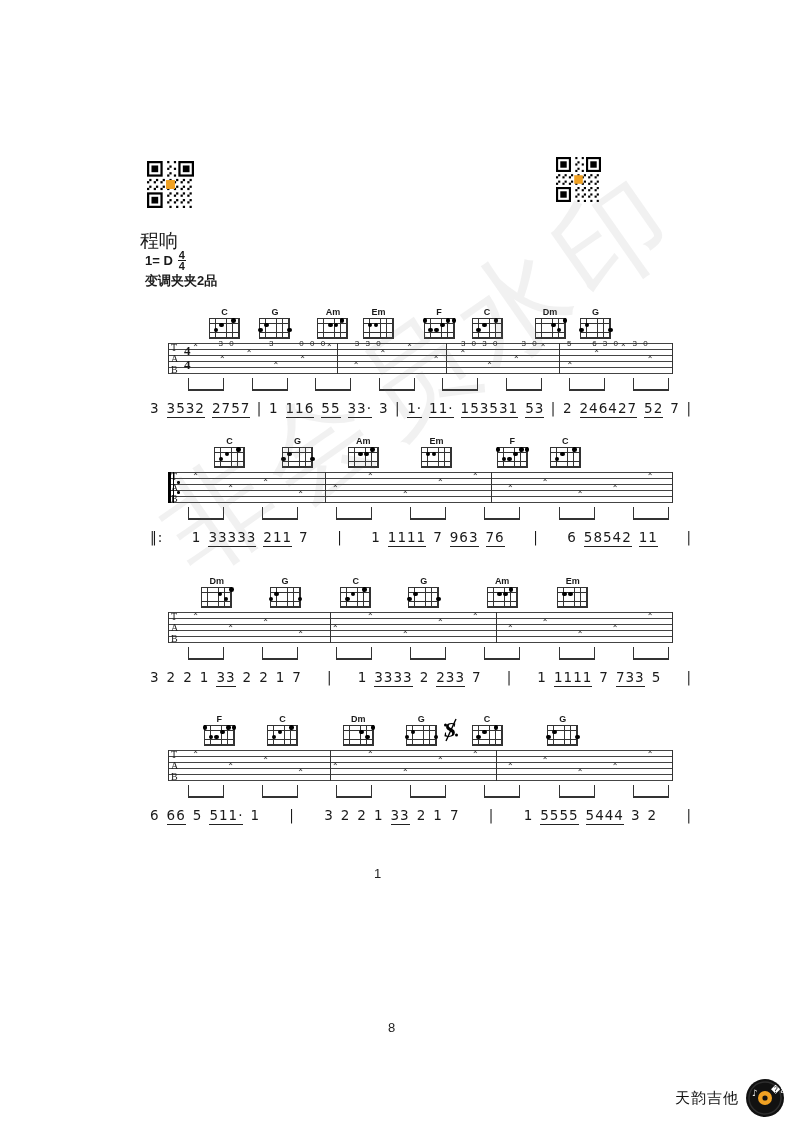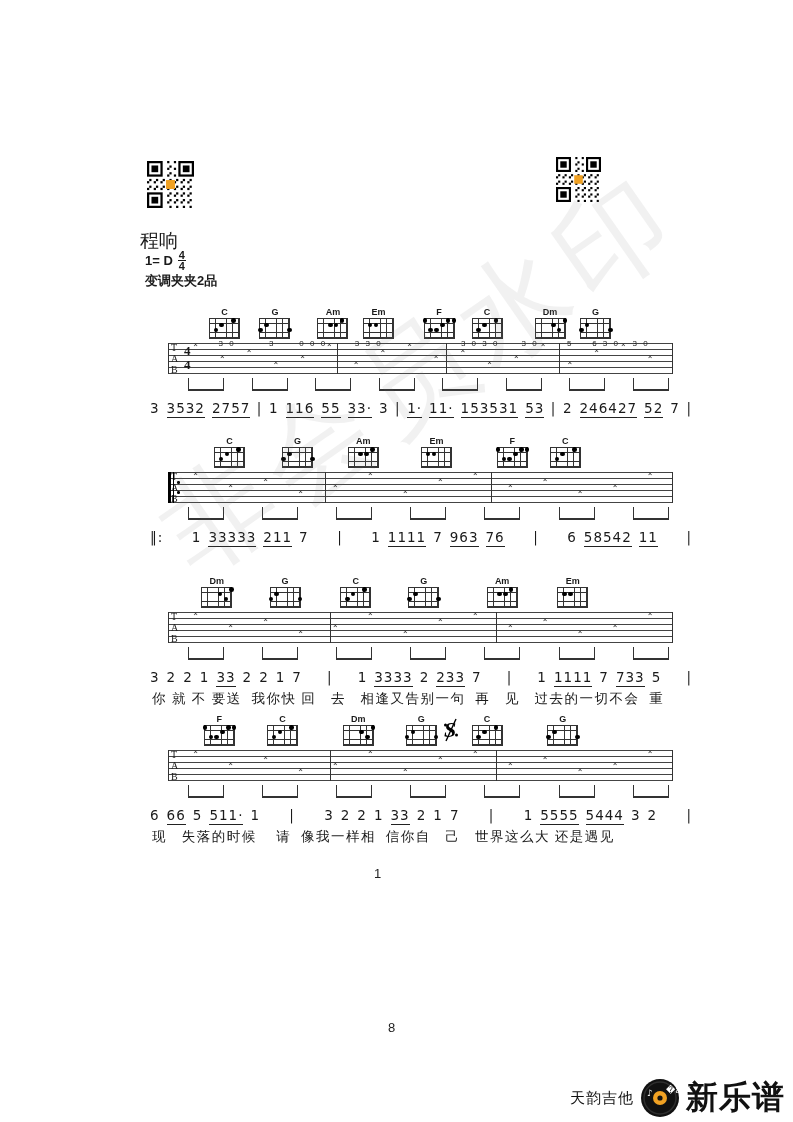--- a/index.html
+++ b/index.html
@@ -586,21 +586,20 @@
           <span class="bar">|</span>
           <span class="meas">
             <span class="">1</span>
             <span class="grp">1111</span>
             <span class="">7</span>
             <span class="grp">733</span>
             <span class="">5</span>
           </span>
           <span class="bar">|</span>
         </div>
-        <div class="lyrics" style="top: 113px; padding-left: 2px;">你 就 不 要送  我你快 回   去   相逢又告别一句  再   见   过去的一切不会  重</div>
       </div>
       <div class="system" style="top: 715px; height: 160px;">
         <div class="chordrow">
           <div class="chord" style="left: 7%;">
             <div class="cname">F</div>
             <div class="cgrid">
               <div class="dot" style="left: -1px; top: 0.1px;"></div>
               <div class="dot" style="left: 22.2px; top: 0.1px;"></div>
               <div class="dot" style="left: 28px; top: 0.1px;"></div>
               <div class="dot" style="left: 16.4px; top: 4.9px;"></div>
@@ -707,33 +706,31 @@
           <span class="bar">|</span>
           <span class="meas">
             <span class="">1</span>
             <span class="grp">5555</span>
             <span class="grp">5444</span>
             <span class="">3</span>
             <span class="">2</span>
           </span>
           <span class="bar">|</span>
         </div>
-        <div class="lyrics" style="top: 113px; padding-left: 2px;">现   失落的时候    请  像我一样相  信你自   己   世界这么大 还是遇见</div>
       </div>
     </div>
 
   <div id="section-num" class="pagenum">1</div>
   <div id="page-num" class="pagenum">8</div>
 
   <div id="footer-bar">
     <span id="footer-label">天韵吉他</span>
     <svg id="record-icon" width="40" height="40" viewBox="0 0 40 40">
       <circle cx="20" cy="20" r="19" fill="#111"></circle>
       <circle cx="20" cy="20" r="16" fill="none" stroke="#2e2e2e" stroke-width="1.5"></circle>
       <circle id="record-center" cx="20" cy="20" r="7" fill="#f0a123"></circle>
       <circle cx="20" cy="20" r="2.6" fill="#111"></circle>
       <text x="7" y="18" font-size="9" fill="#fff" font-family="DejaVu Sans, sans-serif">♪</text>
       <text x="26" y="15" font-size="9" fill="#fff" font-family="DejaVu Sans, sans-serif">�ar</text>
     </svg>
-    <span id="brand-name" style="color: rgb(17, 17, 17);">新乐谱</span>
   </div>
 
 </div>
 
 </body></html>

